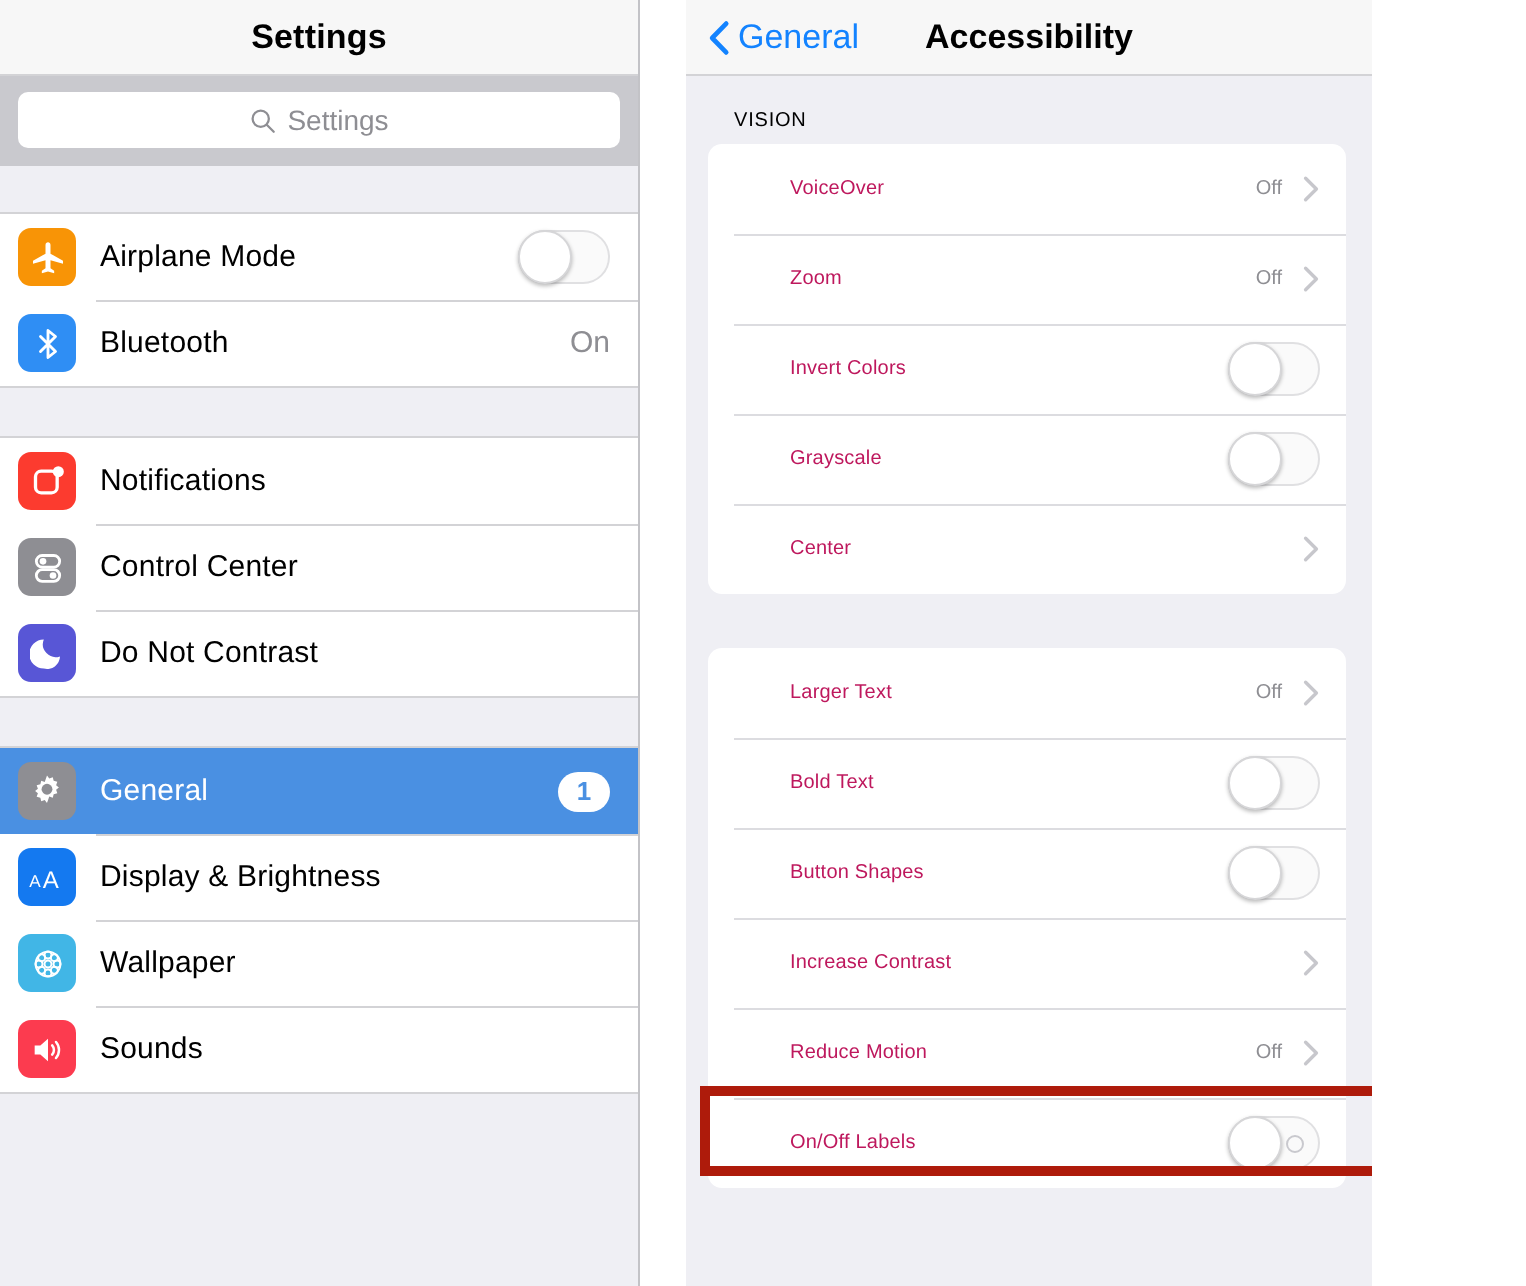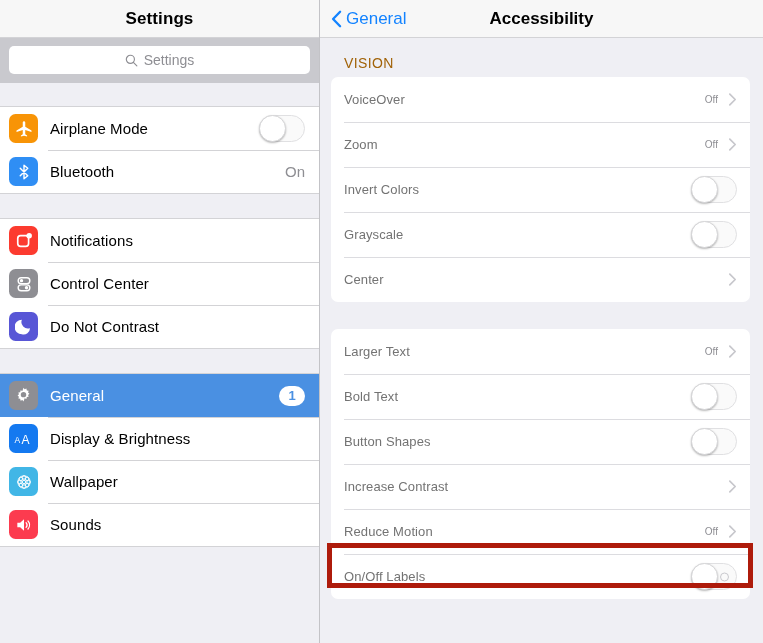--- a/index.html
+++ b/index.html
@@ -3,21 +3,21 @@
 <meta charset="utf-8">
 <style>
   * { box-sizing: border-box; margin: 0; padding: 0; }
   html, body {
     width: 763px; height: 643px;
     font-family: "Liberation Sans", sans-serif;
     background: #ffffff;
     overflow: hidden;
     -webkit-font-smoothing: antialiased;
   }
-  .screen { display: flex; width: 763px; height: 643px; }
+  .screen { display: flex; width: 686px; height: 643px; gap: 23px; }
 
   
   .sidebar {
     width: 320px; height: 643px;
     background: #efeff4;
     border-right: 1px solid #c3c3c7;
     position: relative;
     overflow: hidden;
   }
   .sb-header {
@@ -118,42 +118,42 @@
     cursor: pointer;
   }
   .chev-back { width: 11px; height: 18px; display: block; }
   .back-label { font-size: 17px; color: #1383ff; }
   .dt-title {
     position: absolute; left: 0; right: 0; text-align: center;
     font-size: 17px; font-weight: bold; color: #000; pointer-events: none;
   }
 
   .sec-header {
-    font-size: 14px; color: #a16207;
+    font-size: 10px; color: #000000;
     letter-spacing: .4px;
     padding: 17px 0 6px 24px;
   }
   .card {
     background: #ffffff;
     border-radius: 7px;
     margin: 0 13px 0 11px;
     overflow: hidden;
   }
   .card.spaced { margin-top: 27px; }
   .dt-row {
     height: 45px;
     display: flex; align-items: center;
     padding-left: 13px; padding-right: 13px;
     position: relative;
   }
   .dt-row + .dt-row::before {
     content: ""; position: absolute; left: 13px; right: 0; top: 0;
     height: 1px; background: #dcdce0;
   }
-  .dt-label { font-size: 13px; color: #737373; flex: 1; letter-spacing: .1px; }
+  .dt-label { font-size: 10px; color: #be185d; flex: 1; letter-spacing: .1px; margin-left: 28px; }
   .dt-value { font-size: 10px; color: #8e8e93; margin-right: 10px; }
   .chev-row { width: 9px; height: 15px; display: block; flex: 0 0 9px; }
 
   
   .highlight-box {
     position: absolute;
     border: 5px solid #ae1b0b;
     pointer-events: none;
     z-index: 20;
   }

